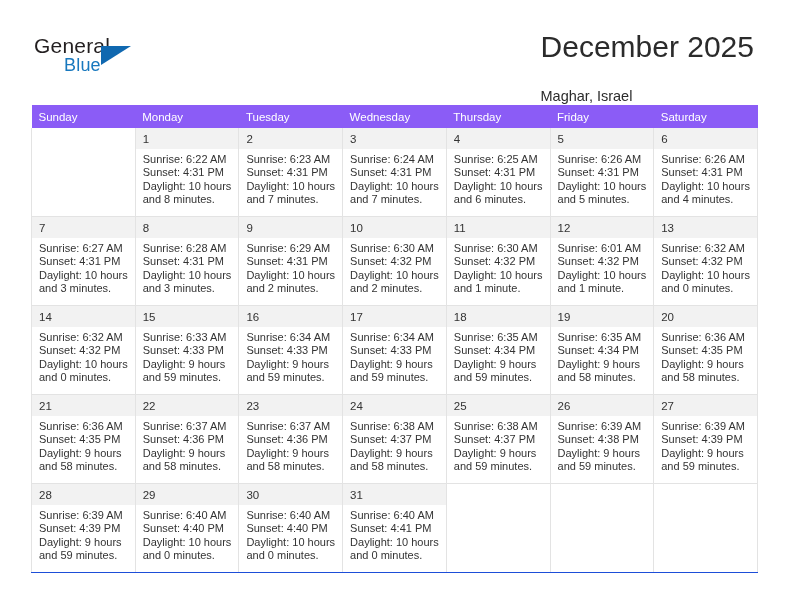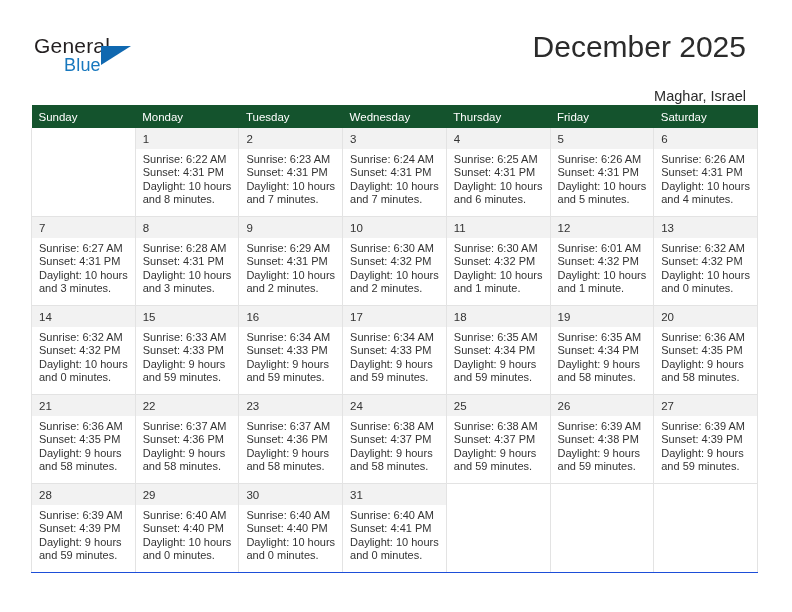--- a/index.html
+++ b/index.html
@@ -58,23 +58,23 @@
     position: absolute;
     left: 67px;
     top: 12px;
     width: 0;
     height: 0;
     border-left: 30px solid #1068b0;
     border-bottom: 19px solid transparent;
   }
   .title-block {
     position: absolute;
-    right: 12px;
+    right: 4px;
     top: 0;
-    text-align: right;
+    text-align: left;
   }
   .cal-title {
     font-size: 30px;
     color: #2b2b2b;
     line-height: 34px;
     white-space: nowrap;
   }
   .cal-subtitle {
     font-size: 14.5px;
     color: #2b2b2b;
@@ -86,21 +86,21 @@
   
   .calendar {
     position: absolute;
     left: 31px;
     top: 105px;
     width: 727px;
     border-collapse: collapse;
     table-layout: fixed;
   }
   .calendar th {
-    background: #14532d;
+    background: #8b5cf6;
     color: #ffffff;
     font-size: 11.5px;
     font-weight: normal;
     text-align: left;
     padding: 5px 0 5px 7px;
     height: 13px;
     border: none;
   }
   .calendar td {
     vertical-align: top;

